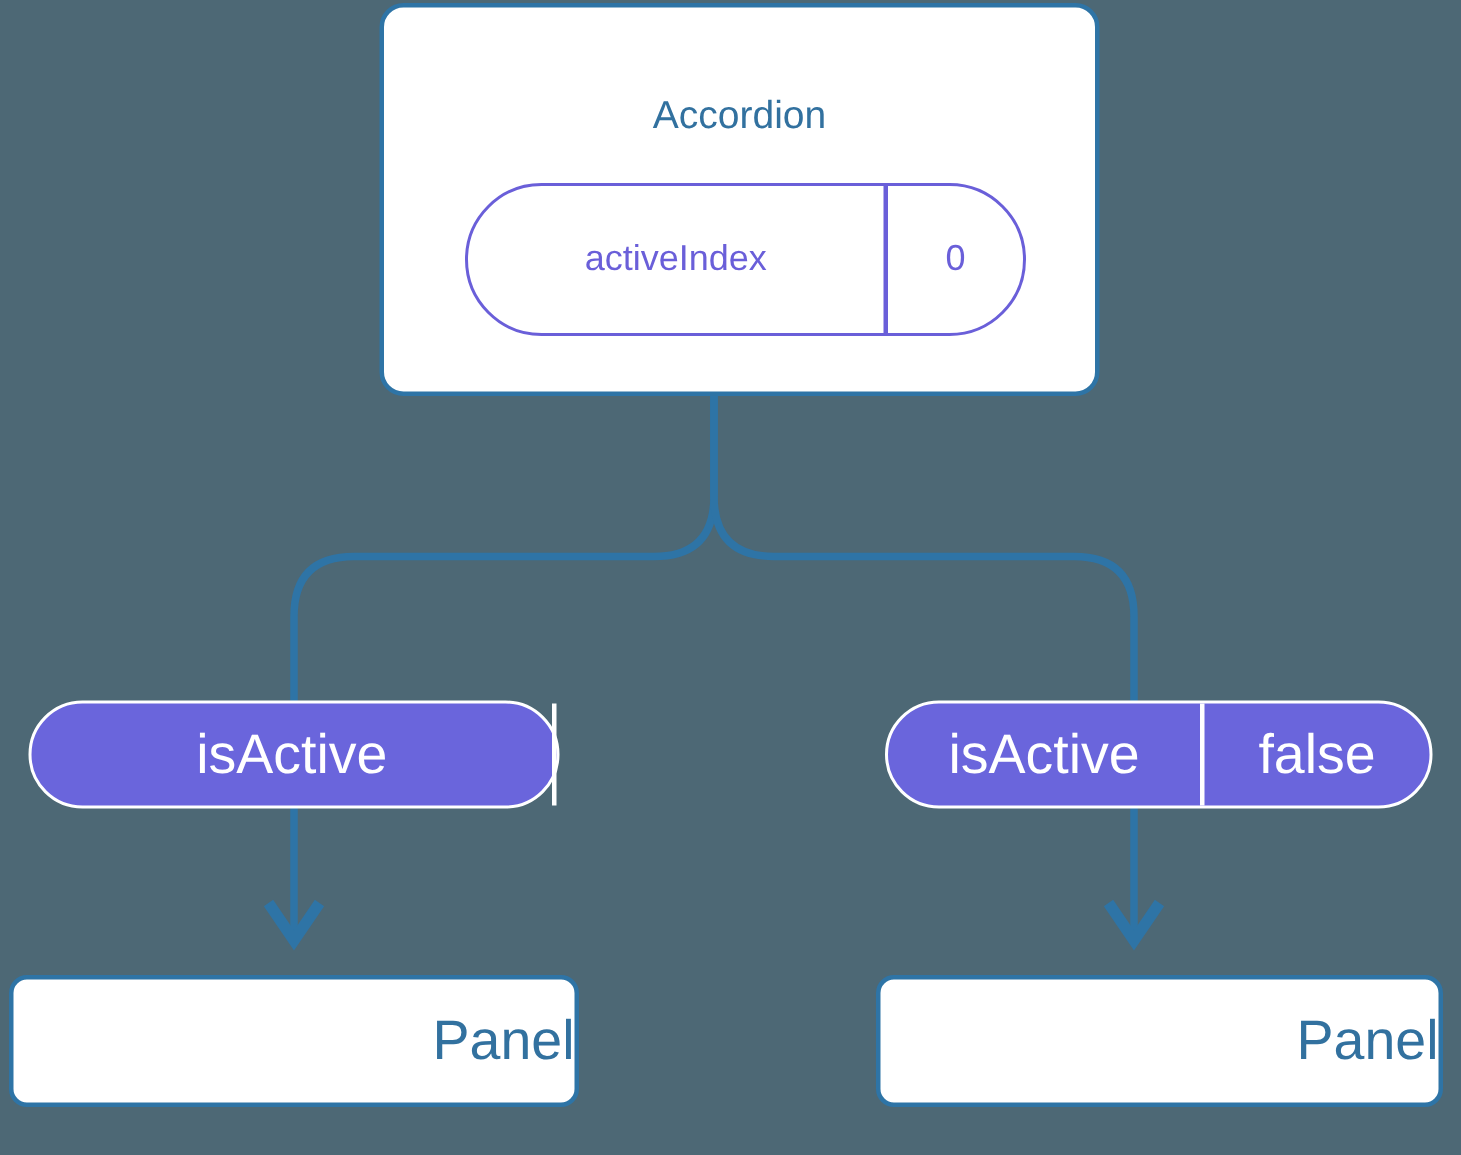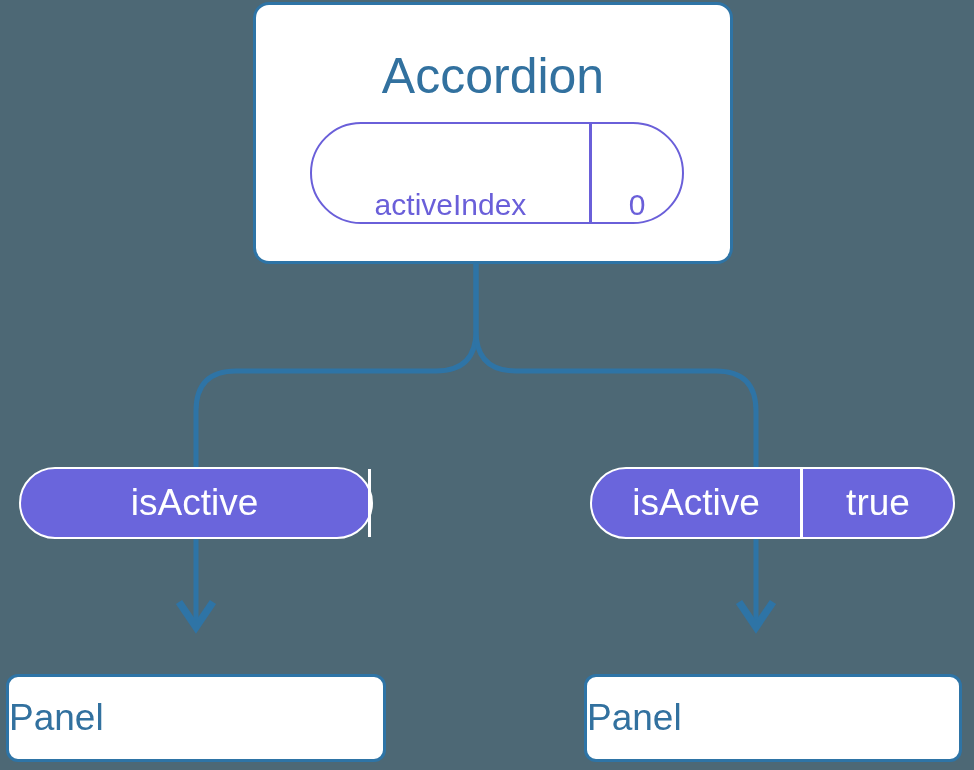--- a/index.html
+++ b/index.html
@@ -29,21 +29,21 @@
     box-sizing: border-box;
     z-index: 1;
   }
   .accordion {
     left: 253px; top: 2px;
     width: 480px; height: 262px;
     border-radius: 16px;
   }
   .card-title {
     color: var(--text-blue, #32719f);
-    font-size: 50px;
+    font-size: 26px;
     font-weight: 500;
     text-align: center;
   }
   .accordion .card-title {
     position: absolute; left: 0; right: 0; top: 50px;
     line-height: 42px;
   }
 
   .pill {
     display: flex;
@@ -64,42 +64,41 @@
   .pill-value {
     display: flex; align-items: center; justify-content: center;
   }
 
   .state-pill {
     position: absolute; left: 54px; top: 117px;
     width: 374px; height: 102px;
     background: var(--node-bg, #ffffff);
     border: 2.5px solid var(--pill-outline, #6a5fd9);
     color: var(--pill-outline, #6a5fd9);
-    font-size: 30px;
-    align-items: flex-end;
+    font-size: 24px;
   }
   .state-pill .pill-value { width: 90px; }
 
   .prop-pill {
     position: absolute; top: 467px;
     height: 72px;
     background: var(--pill-fill, #6a65dc);
     border: 2.5px solid var(--node-bg, #ffffff);
     color: var(--pill-text, #ffffff);
     font-size: 37px;
   }
   .prop-pill.left  { left: 19px;  width: 354px; }
   .prop-pill.left  .pill-value { width: 138px; }
   .prop-pill.right { left: 590px; width: 365px; }
   .prop-pill.right .pill-value { width: 150px; }
 
   .panel {
-    top: 674px; height: 88px;
+    top: 650px; height: 88px;
     border-radius: 12px;
-    display: flex; align-items: center; justify-content: flex-start;
+    display: flex; align-items: center; justify-content: flex-end;
   }
   .panel .card-title { font-size: 37px; }
   .panel.left  { left: 6px;   width: 380px; }
   .panel.right { left: 584px; width: 378px; }
 </style>
 </head>
 <body>
 
 <div class="stage">
 
@@ -120,21 +119,21 @@
   </div>
 
   <div class="pill prop-pill left">
     <span class="pill-label">isActive</span>
     <span class="pill-divider"></span>
   </div>
 
   <div class="pill prop-pill right">
     <span class="pill-label">isActive</span>
     <span class="pill-divider"></span>
-    <span class="pill-value">true</span>
+    <span class="pill-value">false</span>
   </div>
 
   <div class="card panel left">
     <div class="card-title">Panel</div>
   </div>
 
   <div class="card panel right">
     <div class="card-title">Panel</div>
   </div>
 

